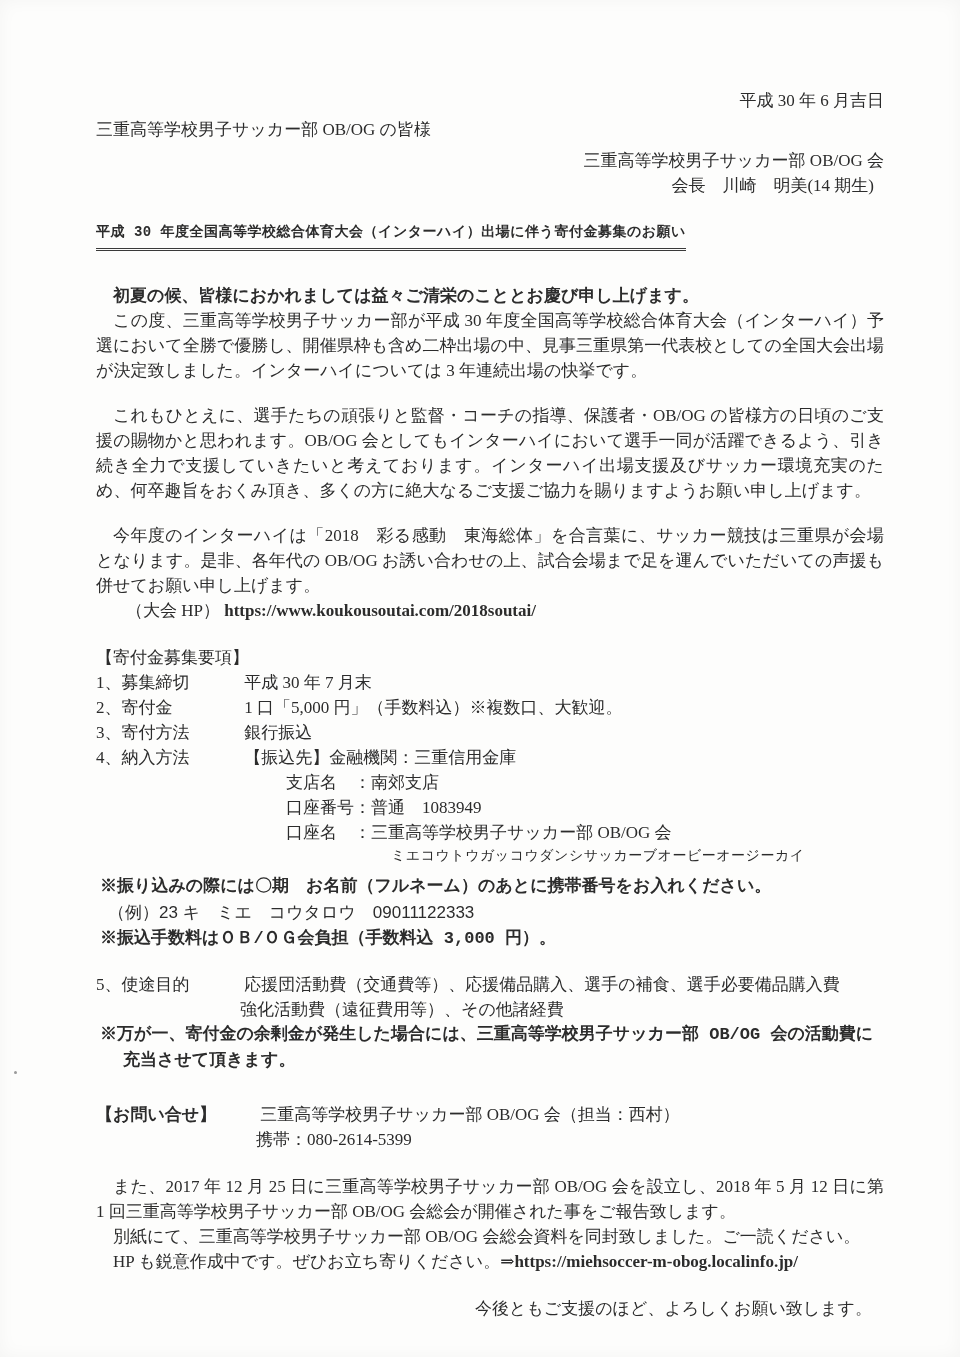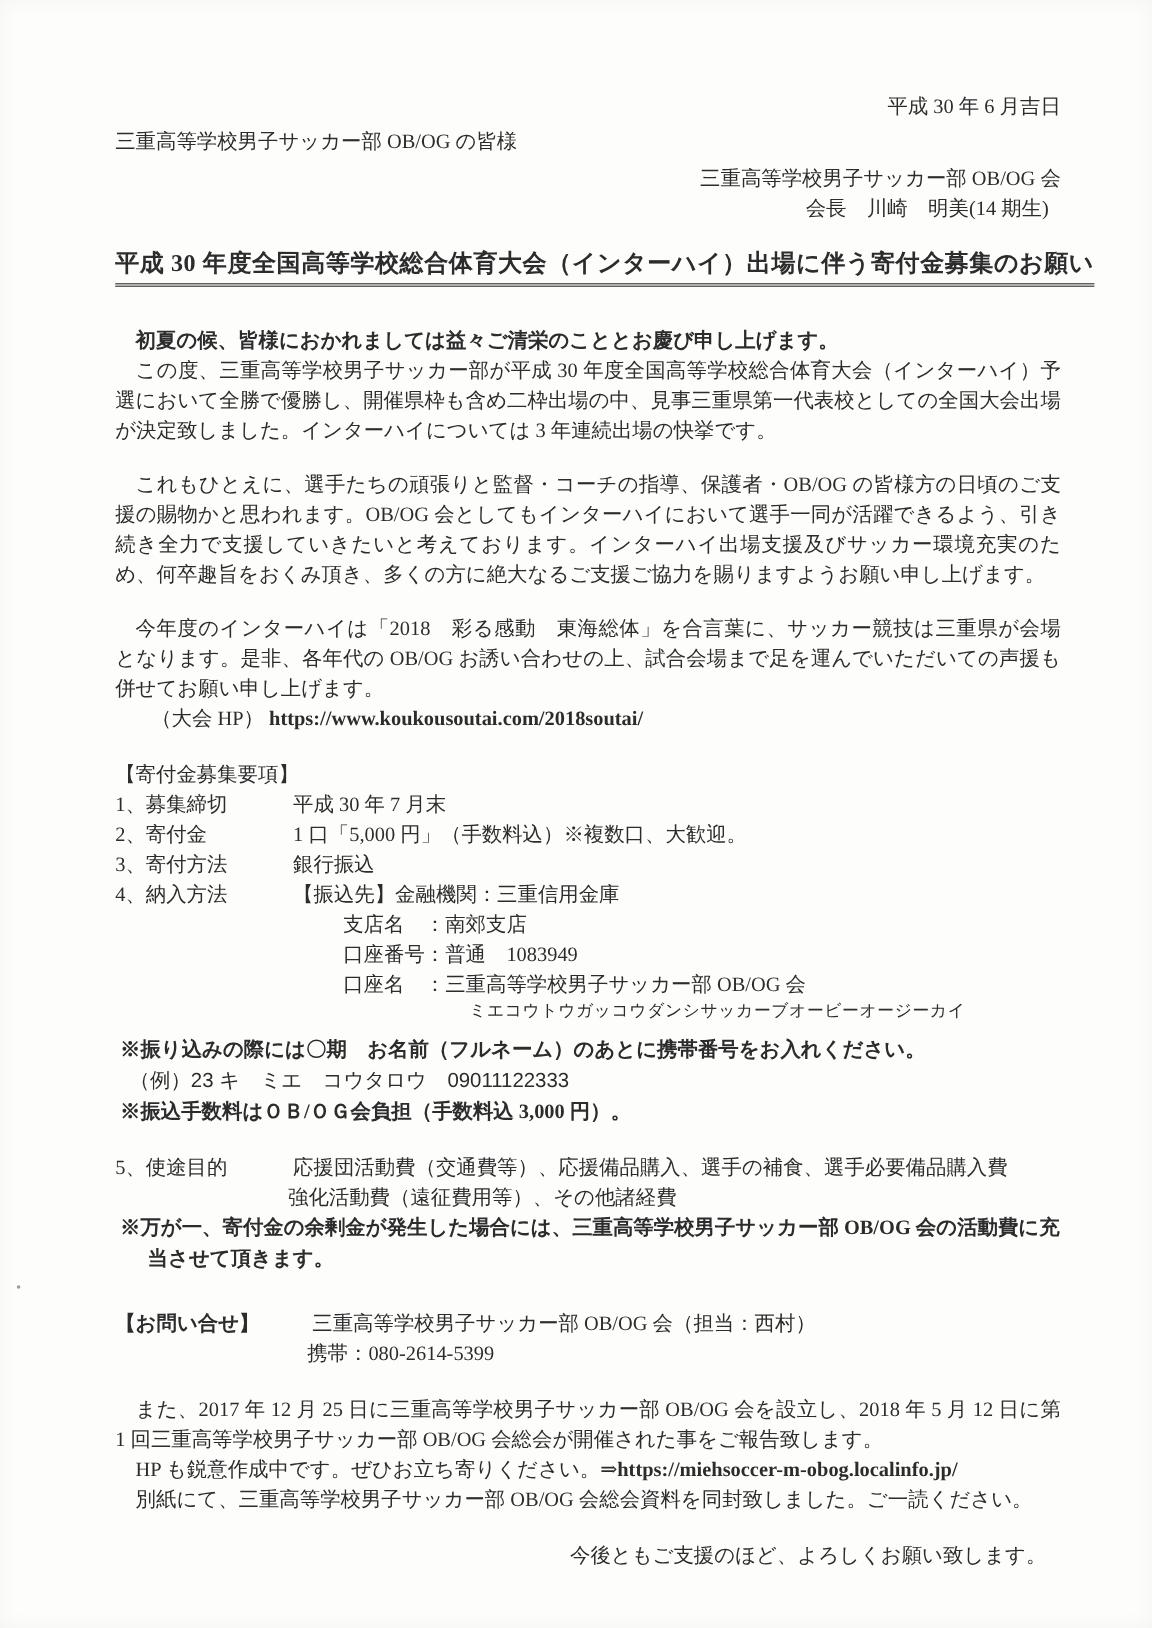--- a/index.html
+++ b/index.html
@@ -16,34 +16,34 @@
     box-shadow: inset 0 0 18px rgba(0,0,0,0.04);
     overflow: hidden;
     color: #2c2c2c;
     font-family: "Liberation Serif", "DejaVu Serif", serif;
     font-size: 17px;
     line-height: 25px;
   }
   .content {
     position: absolute;
     left: 96px;
-    top: 76px;
+    top: 88px;
     width: 788px;
   }
 
   .date-line { text-align: right; }
   .recipient { margin-top: 4px; }
   .sender-org { margin-top: 6px; text-align: right; }
   .sender-name { text-align: right; padding-right: 10px; }
 
   .doc-title {
     margin-top: 22px;
-    font-family: Liberation Serif, serif;
+    font-family: Liberation Mono, monospace;
     font-weight: bold;
-    font-size: 20px;
+    font-size: 14px;
     letter-spacing: 0.5px;
     white-space: nowrap;
   }
   .doc-title .title-text {
     display: inline-block;
     border-bottom: 3px double #3a3a3a;
     padding-bottom: 3px;
   }
 
   .para { text-indent: 1em; text-align: justify; }
@@ -60,21 +60,21 @@
 
   .bank-line { margin-left: 190px; white-space: nowrap; }
   .kana-line {
     margin-left: 295px;
     font-size: 14px;
     line-height: 22px;
     letter-spacing: 0.5px;
   }
 
   .note {
-    font-family: Liberation Serif, serif;
+    font-family: Liberation Mono, monospace;
     font-weight: bold;
     margin-left: 4px;
     line-height: 26px;
     padding-left: 23px;
     text-indent: -23px;
   }
   .note-first { margin-top: 7px; }
   .example-line {
     font-family: "Liberation Sans", "DejaVu Sans", sans-serif;
     margin-left: 12px;
@@ -178,24 +178,24 @@
     <div class="contact-block">
       <div class="contact-line">
         <span class="heading-label">【お問い合せ】</span>
         <span>三重高等学校男子サッカー部 OB/OG 会（担当：西村）</span>
       </div>
       <div class="contact-phone">携帯：080-2614-5399</div>
     </div>
 
     <div class="closing-paras">
       <div class="para">また、2017 年 12 月 25 日に三重高等学校男子サッカー部 OB/OG 会を設立し、2018 年 5 月 12 日に第 1 回三重高等学校男子サッカー部 OB/OG 会総会が開催された事をご報告致します。</div>
+      <div class="para">別紙にて、三重高等学校男子サッカー部 OB/OG 会総会資料を同封致しました。ご一読ください。</div>
       <div class="para p-hp">
         <span>HP も鋭意作成中です。ぜひお立ち寄りください。⇒</span><span class="url">https://miehsoccer-m-obog.localinfo.jp/</span>
       </div>
-      <div class="para">別紙にて、三重高等学校男子サッカー部 OB/OG 会総会資料を同封致しました。ご一読ください。</div>
     </div>
 
     <div class="final-line">今後ともご支援のほど、よろしくお願い致します。</div>
 
   </div>
 
   <div class="scan-speck"></div>
 </div>
 
 </body></html>

